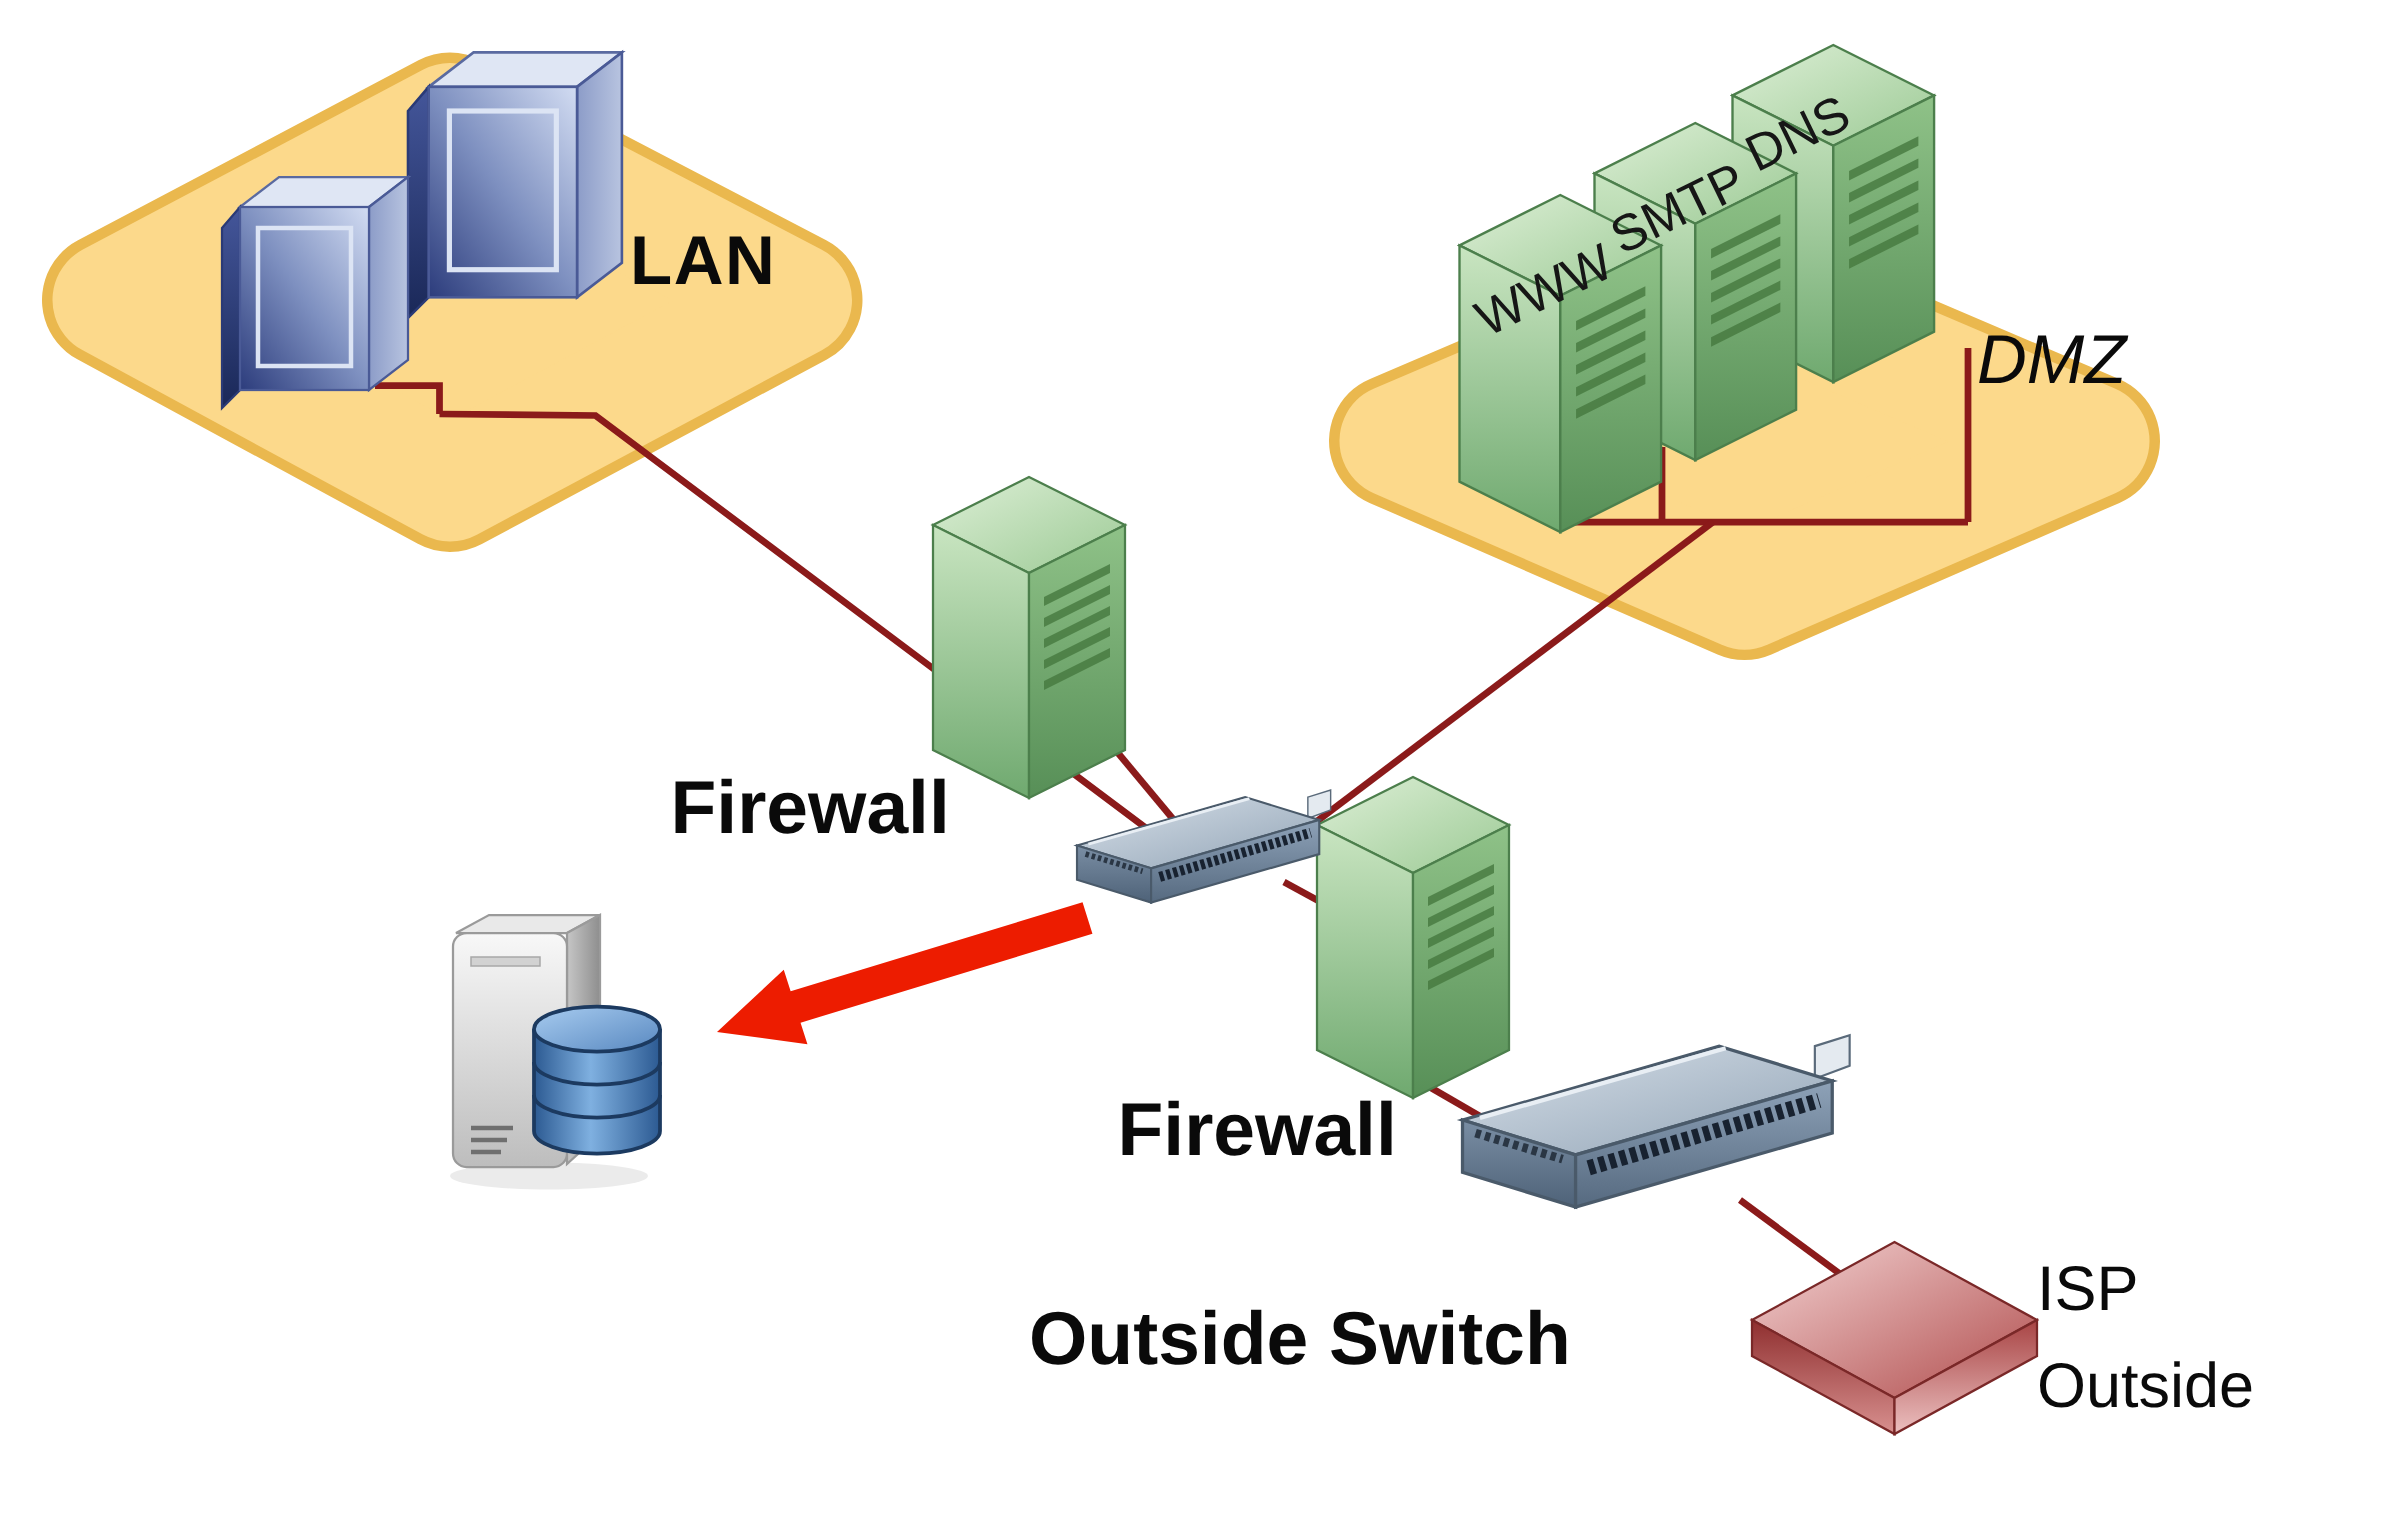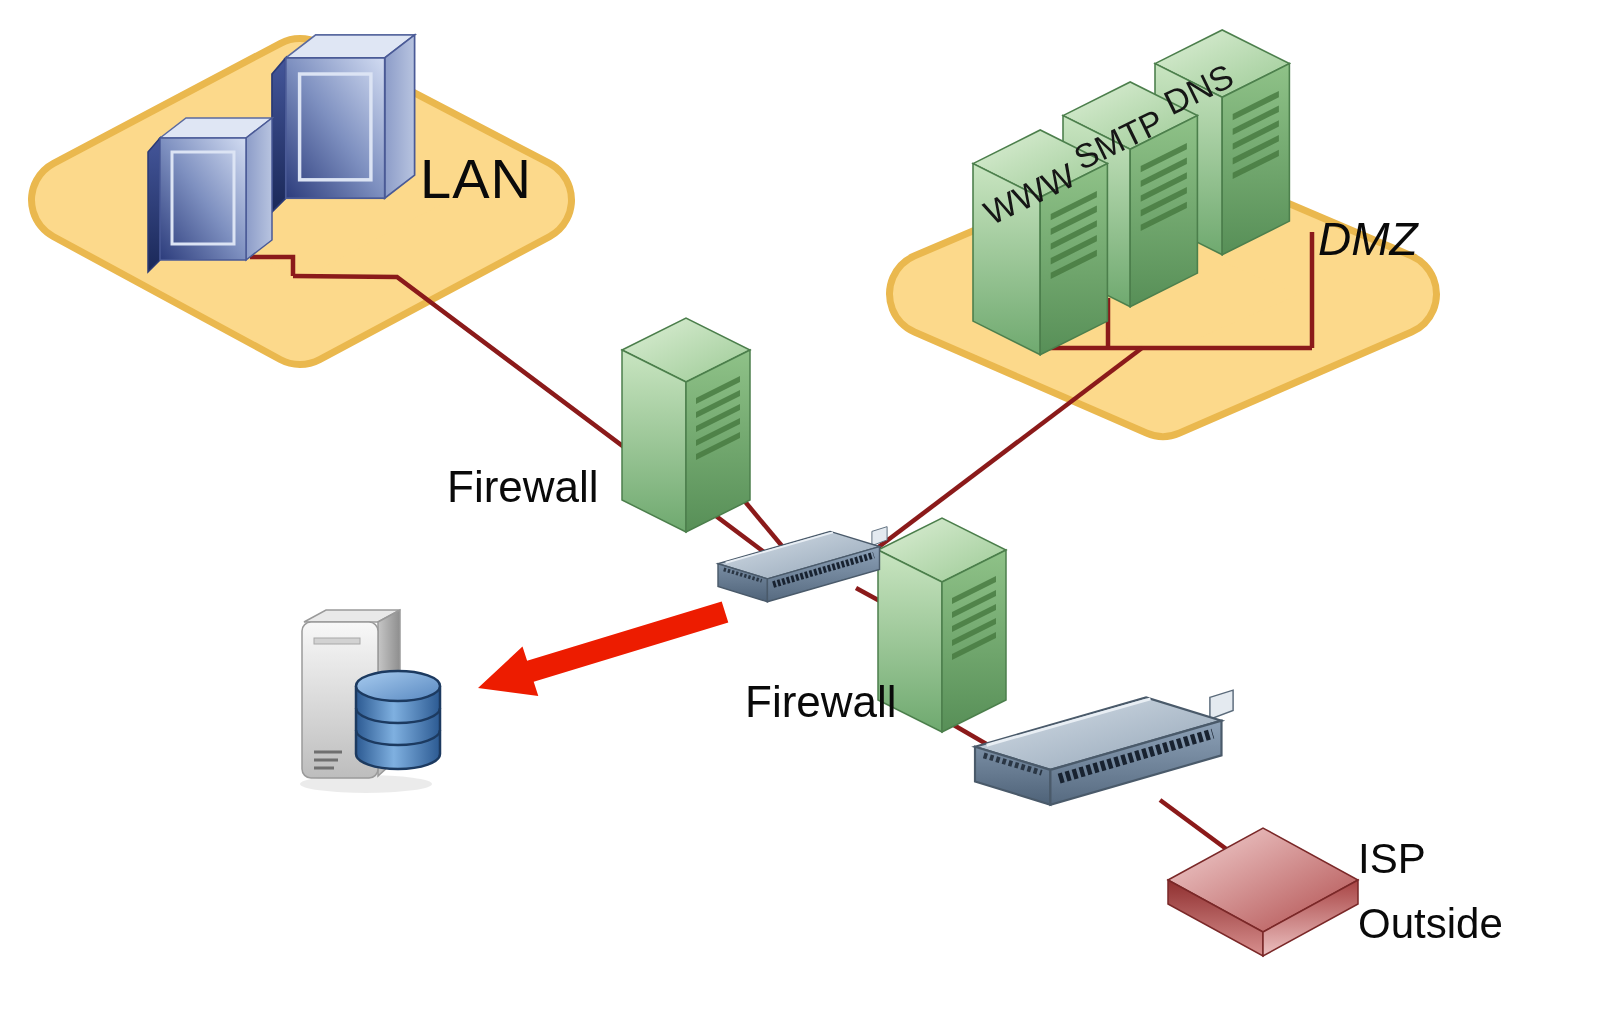--- a/index.html
+++ b/index.html
@@ -10,22 +10,22 @@
     background:#ffffff;
     font-family:"Liberation Sans", sans-serif;
   }
   #scene{position:absolute;left:0;top:0;}
   .lbl{
     position:absolute;
     color:#0a0a0a;
     white-space:nowrap;
     font-family:"Liberation Sans", sans-serif;
   }
-  .lbl-big{font-size:56px;font-weight:400;letter-spacing:1px;}
-  .lbl-med{font-size:44px;font-weight:400;}
+  .lbl-big{font-size:46px;font-weight:700;letter-spacing:1px;}
+  .lbl-med{font-size:50px;font-weight:700;margin-top:47px;}
   .lbl-dmz{font-size:46px;font-weight:500;font-style:italic;}
   .lbl-rot{font-size:34px;font-weight:500;transform-origin:0 0;transform:rotate(-26deg);color:#161616;}
   .lbl-stack{position:absolute;width:160px;text-align:left;font-size:42px;font-weight:500;line-height:1.55;color:#0a0a0a;}
 </style>
 </head>
 <body>
 
 <div id="canvas">
 
   <svg id="scene" width="1600" height="1025" viewBox="0 0 1600 1025">
@@ -197,20 +197,21 @@
   <div class="lbl lbl-dmz" style="left:1318px;top:212px;">DMZ</div>
 
   <div class="lbl lbl-rot" style="left:978px;top:198px;">WWW</div>
   <div class="lbl lbl-rot" style="left:1068px;top:143px;">SMTP</div>
   <div class="lbl lbl-rot" style="left:1158px;top:88px;">DNS</div>
 
   <div class="lbl lbl-med" style="left:447px;top:462px;">Firewall</div>
 
   <div class="lbl lbl-med" style="left:745px;top:677px;">Firewall</div>
 
+  <div class="lbl lbl-med" style="left:686px;top:816px;">Outside Switch</div>
 
   <div class="lbl-stack" style="left:1358px;top:826px;">
     <div>ISP</div>
     <div>Outside</div>
   </div>
 
 
 </div>
 
 </body></html>

